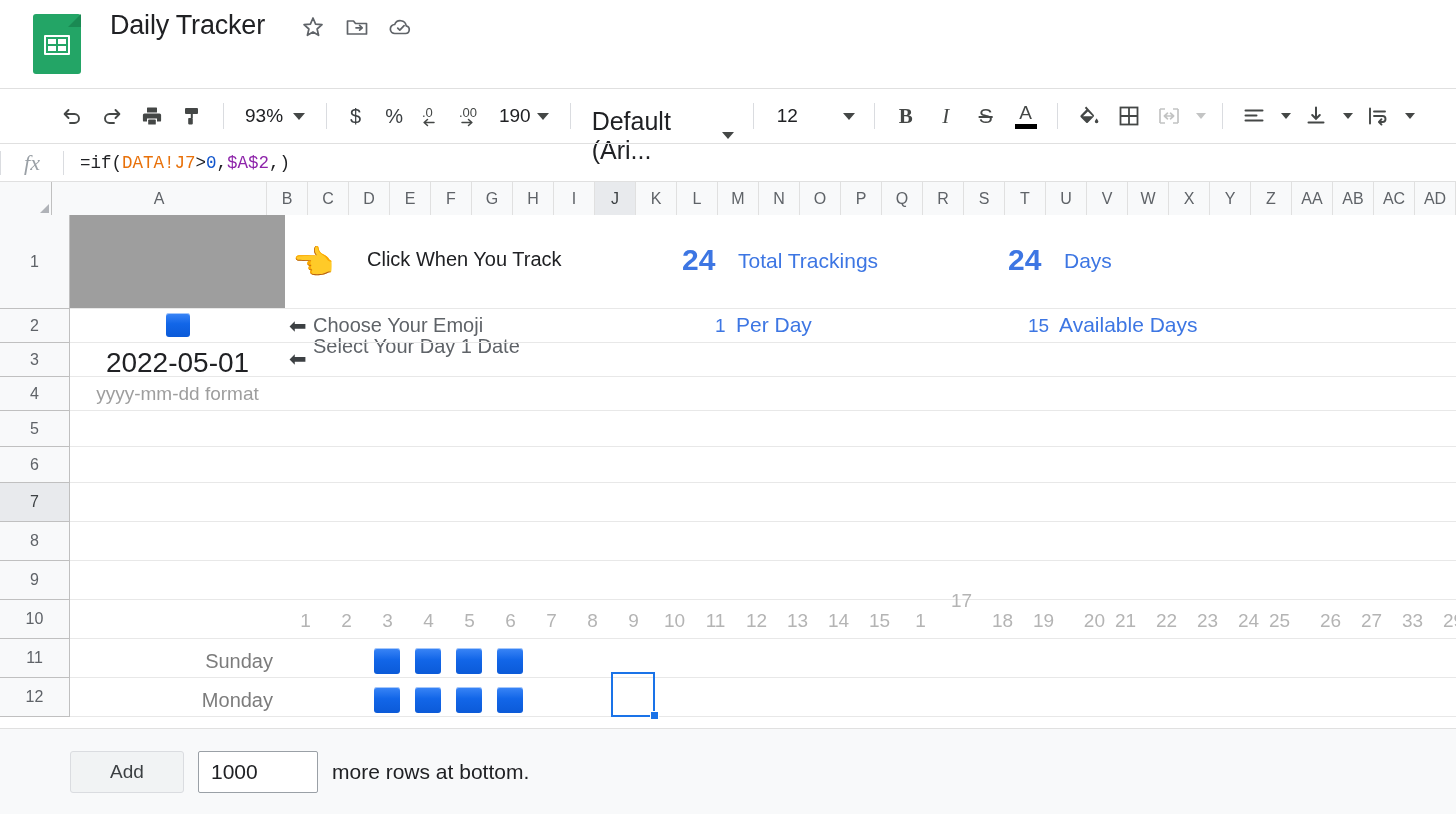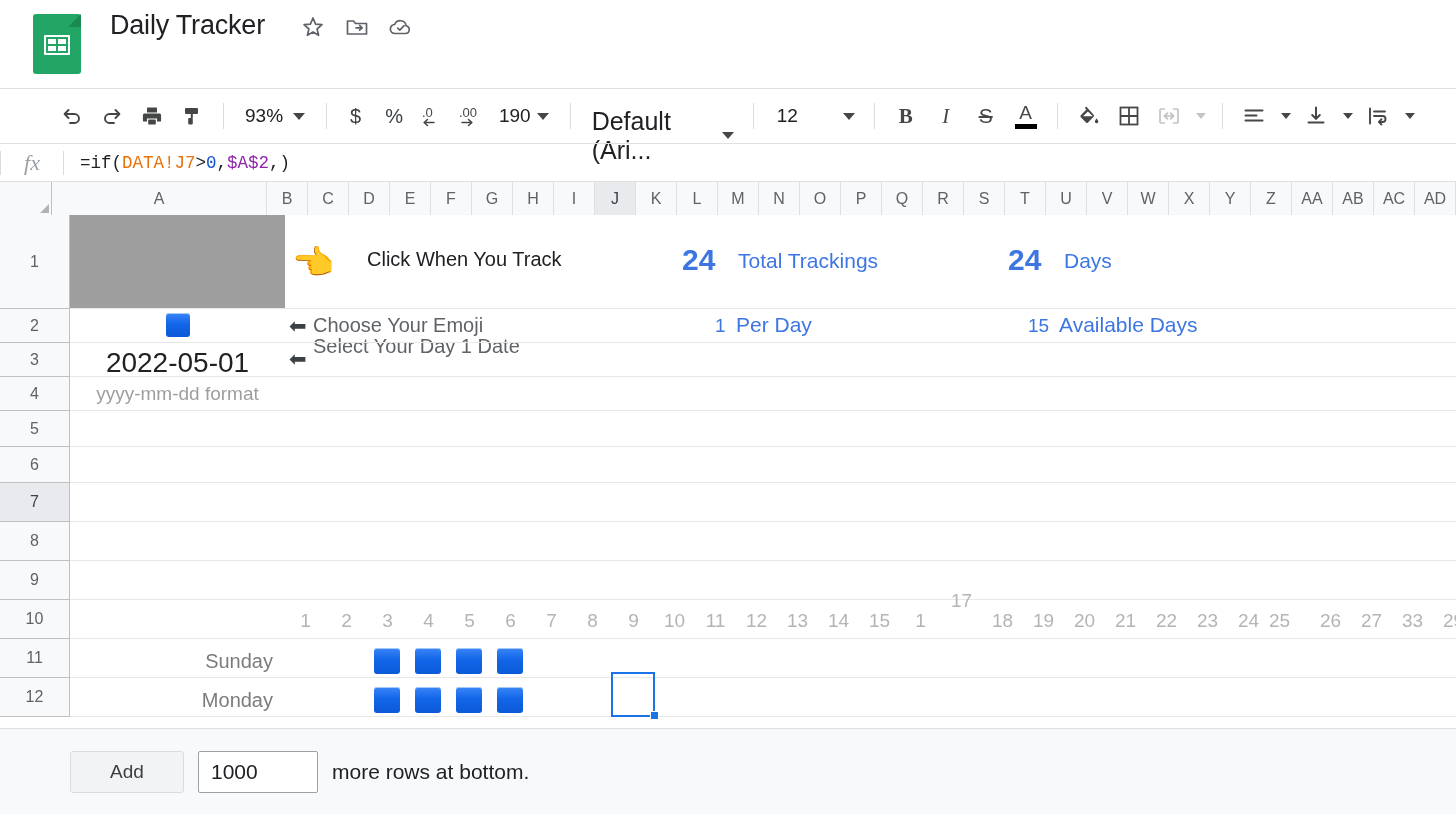--- a/index.html
+++ b/index.html
@@ -448,21 +448,21 @@
       <div class="weeknum" style="position: absolute; top: 428px; left: 654px; width: 41px; text-align: center;">10</div>
       <div class="weeknum" style="position: absolute; top: 428px; left: 695px; width: 41px; text-align: center;">11</div>
       <div class="weeknum" style="position: absolute; top: 428px; left: 736px; width: 41px; text-align: center;">12</div>
       <div class="weeknum" style="position: absolute; top: 428px; left: 777px; width: 41px; text-align: center;">13</div>
       <div class="weeknum" style="position: absolute; top: 428px; left: 818px; width: 41px; text-align: center;">14</div>
       <div class="weeknum" style="position: absolute; top: 428px; left: 859px; width: 41px; text-align: center;">15</div>
       <div class="weeknum" style="position: absolute; top: 428px; left: 900px; width: 41px; text-align: center;">1</div>
       <div class="weeknum" style="position: absolute; top: 408px; left: 941px; width: 41px; text-align: center;">17</div>
       <div class="weeknum" style="position: absolute; top: 428px; left: 982px; width: 41px; text-align: center;">18</div>
       <div class="weeknum" style="position: absolute; top: 428px; left: 1023px; width: 41px; text-align: center;">19</div>
-      <div class="weeknum" style="position: absolute; top: 428px; left: 1064px; width: 41px; text-align: center;">20</div>
+      <div class="weeknum" style="position: absolute; top: 428px; left: 1064px; width: 41px; text-align: right;">20</div>
       <div class="weeknum" style="position: absolute; top: 428px; left: 1105px; width: 41px; text-align: center;">21</div>
       <div class="weeknum" style="position: absolute; top: 428px; left: 1146px; width: 41px; text-align: center;">22</div>
       <div class="weeknum" style="position: absolute; top: 428px; left: 1187px; width: 41px; text-align: center;">23</div>
       <div class="weeknum" style="position: absolute; top: 428px; left: 1228px; width: 41px; text-align: center;">24</div>
       <div class="weeknum" style="position: absolute; top: 428px; left: 1269px; width: 41px; text-align: left;">25</div>
       <div class="weeknum" style="position: absolute; top: 428px; left: 1310px; width: 41px; text-align: center;">26</div>
       <div class="weeknum" style="position: absolute; top: 428px; left: 1351px; width: 41px; text-align: center;">27</div>
       <div class="weeknum" style="position: absolute; top: 428px; left: 1392px; width: 41px; text-align: center;">33</div>
       <div class="weeknum" style="position: absolute; top: 428px; left: 1433px; width: 41px; text-align: center;">29</div>
     </div>

